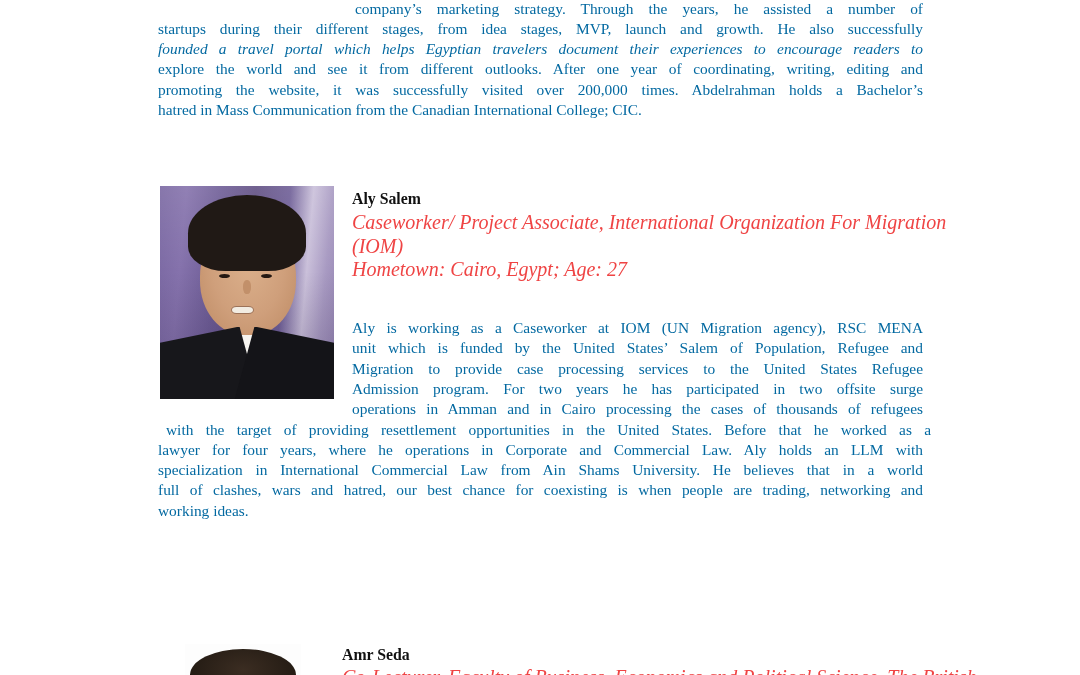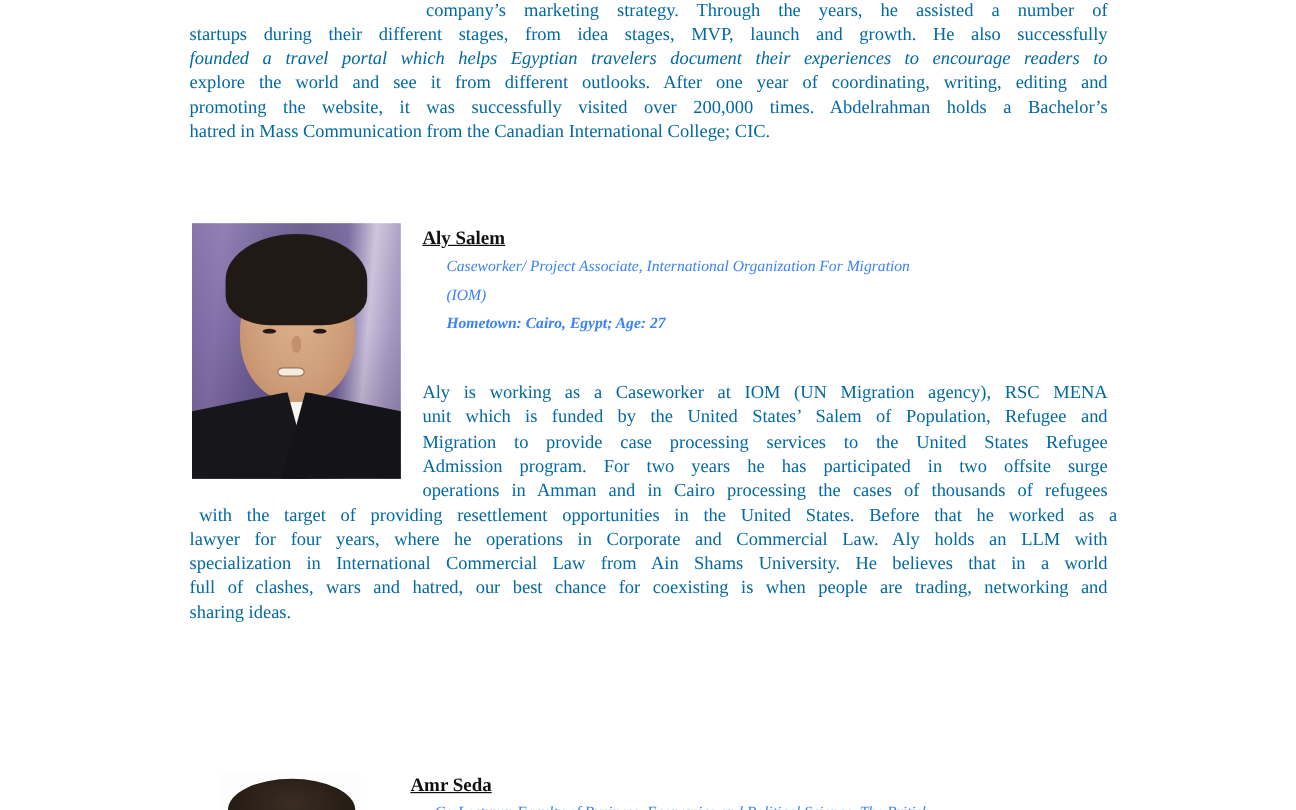--- a/index.html
+++ b/index.html
@@ -6,22 +6,22 @@
   body{
     width:1080px;height:675px;overflow:hidden;background:#ffffff;position:relative;
     font-family:"Liberation Serif","DejaVu Serif",serif;color:#1d1d1d;
   }
   .abs{position:absolute;}
   .line{
     font-size:15.4px;line-height:20.3px;color:#0369a1;
     text-align:justify;text-align-last:justify;
   }
   .line.last{text-align:left;text-align-last:left;}
-  .name{font-size:15.8px;font-weight:700;line-height:20px;color:#111;text-decoration:underline;}
-  .it{font-size:13px;font-style:italic;line-height:20.5px;color:#3b82f6;margin-left:20px;}
+  .name{font-size:15.8px;font-weight:700;line-height:20px;color:#111;}
+  .it{font-size:20px;font-style:italic;line-height:20.5px;color:#ef4444;}
 
   
   .photo-aly{
     left:160px;top:186px;width:174px;height:213px;overflow:hidden;
     background:
       linear-gradient(180deg, rgba(255,255,255,0.10) 0%, rgba(0,0,0,0) 40%, rgba(22,12,44,0.22) 100%),
       linear-gradient(95deg, #7a68a2 0%, #8572ac 14%, #6e5d96 32%, #615083 50%, #6f5f97 68%, #cac0da 80%, #a89ac2 90%, #9484b2 100%);
   }
   .photo-aly > div{position:absolute;}
   .aly-neck{left:40%;top:60%;width:20%;height:18%;background:linear-gradient(#cf9f7b,#b9895f);}
@@ -69,33 +69,33 @@
   <div class="aly-hair"></div>
   <div class="aly-shirt"></div>
   <div class="aly-tie"></div>
   <div class="aly-suit-l"></div>
   <div class="aly-suit-r"></div>
 </div>
 
 <div class="abs name" style="left:352px;top:189px;">Aly Salem</div>
 <div class="abs it" style="left:352px;top:212px;">Caseworker/ Project Associate, International Organization For Migration</div>
 <div class="abs it" style="left:352px;top:235.5px;">(IOM)</div>
-<div class="abs it" style="left:352px;top:259px;font-weight:bold;">Hometown: Cairo, Egypt; Age: 27</div>
+<div class="abs it" style="left:352px;top:259px;">Hometown: Cairo, Egypt; Age: 27</div>
 
 <div class="abs" style="left:0;top:0;width:1080px;">
   <div class="abs line" style="left:352px;top:318px;width:571px;">Aly is working as a Caseworker at IOM (UN Migration agency), RSC MENA</div>
   <div class="abs line" style="left:352px;top:338.3px;width:571px;">unit which is funded by the United States’ Salem of Population, Refugee and</div>
   <div class="abs line" style="left:352px;top:358.6px;width:571px;">Migration to provide case processing services to the United States Refugee</div>
   <div class="abs line" style="left:352px;top:378.9px;width:571px;">Admission program. For two years he has participated in two offsite surge</div>
   <div class="abs line" style="left:352px;top:399.2px;width:571px;">operations in Amman and in Cairo processing the cases of thousands of refugees</div>
   <div class="abs line" style="left:166px;top:419.5px;width:765px;">with the target of providing resettlement opportunities in the United States. Before that he worked as a</div>
   <div class="abs line" style="left:158px;top:439.8px;width:765px;">lawyer for four years, where he operations in Corporate and Commercial Law. Aly holds an LLM with</div>
   <div class="abs line" style="left:158px;top:460.1px;width:765px;">specialization in International Commercial Law from Ain Shams University. He believes that in a world</div>
   <div class="abs line" style="left:158px;top:480.4px;width:765px;">full of clashes, wars and hatred, our best chance for coexisting is when people are trading, networking and</div>
-  <div class="abs line last" style="left:158px;top:500.7px;width:765px;">sharing ideas.</div>
+  <div class="abs line last" style="left:158px;top:500.7px;width:765px;">working ideas.</div>
 </div>
 
 <div class="abs photo-amr">
   <div class="amr-hair"></div>
 </div>
 
 <div class="abs name" style="left:342px;top:645px;">Amr Seda</div>
 <div class="abs it" style="left:342px;top:666.5px;">Co-Lecturer, Faculty of Business, Economics and Political Science, The British</div>
 
 </body></html>

